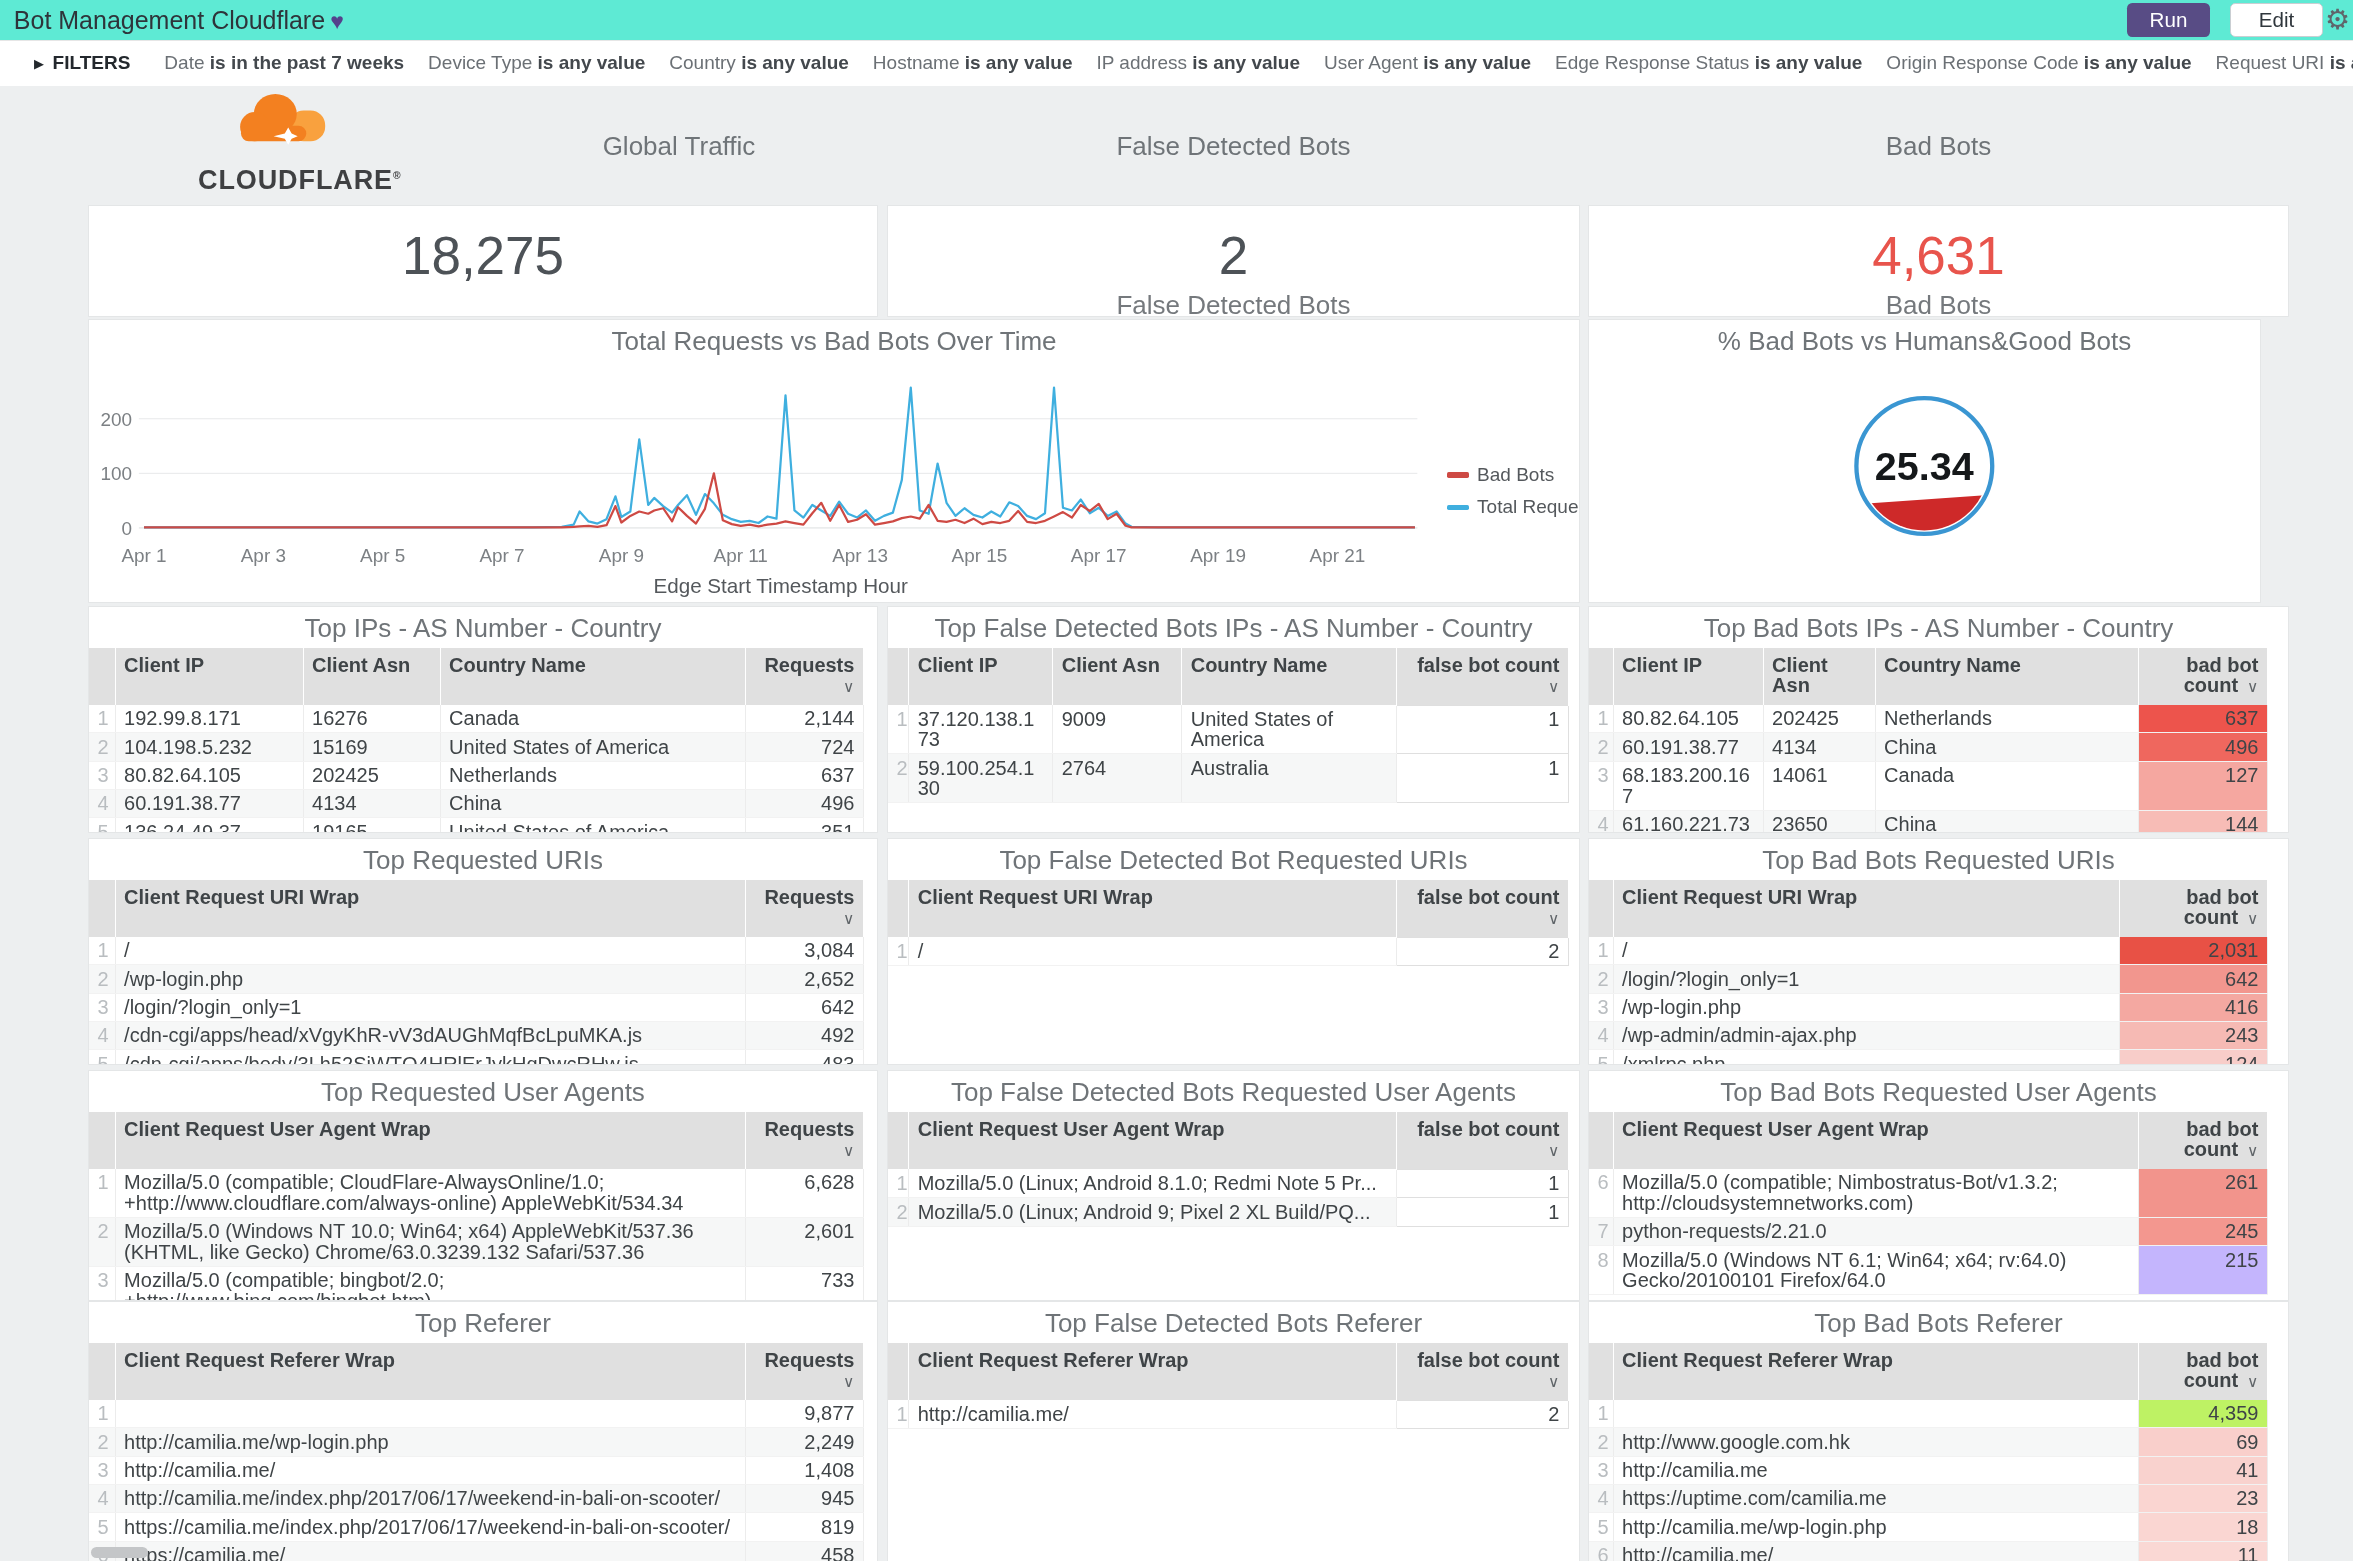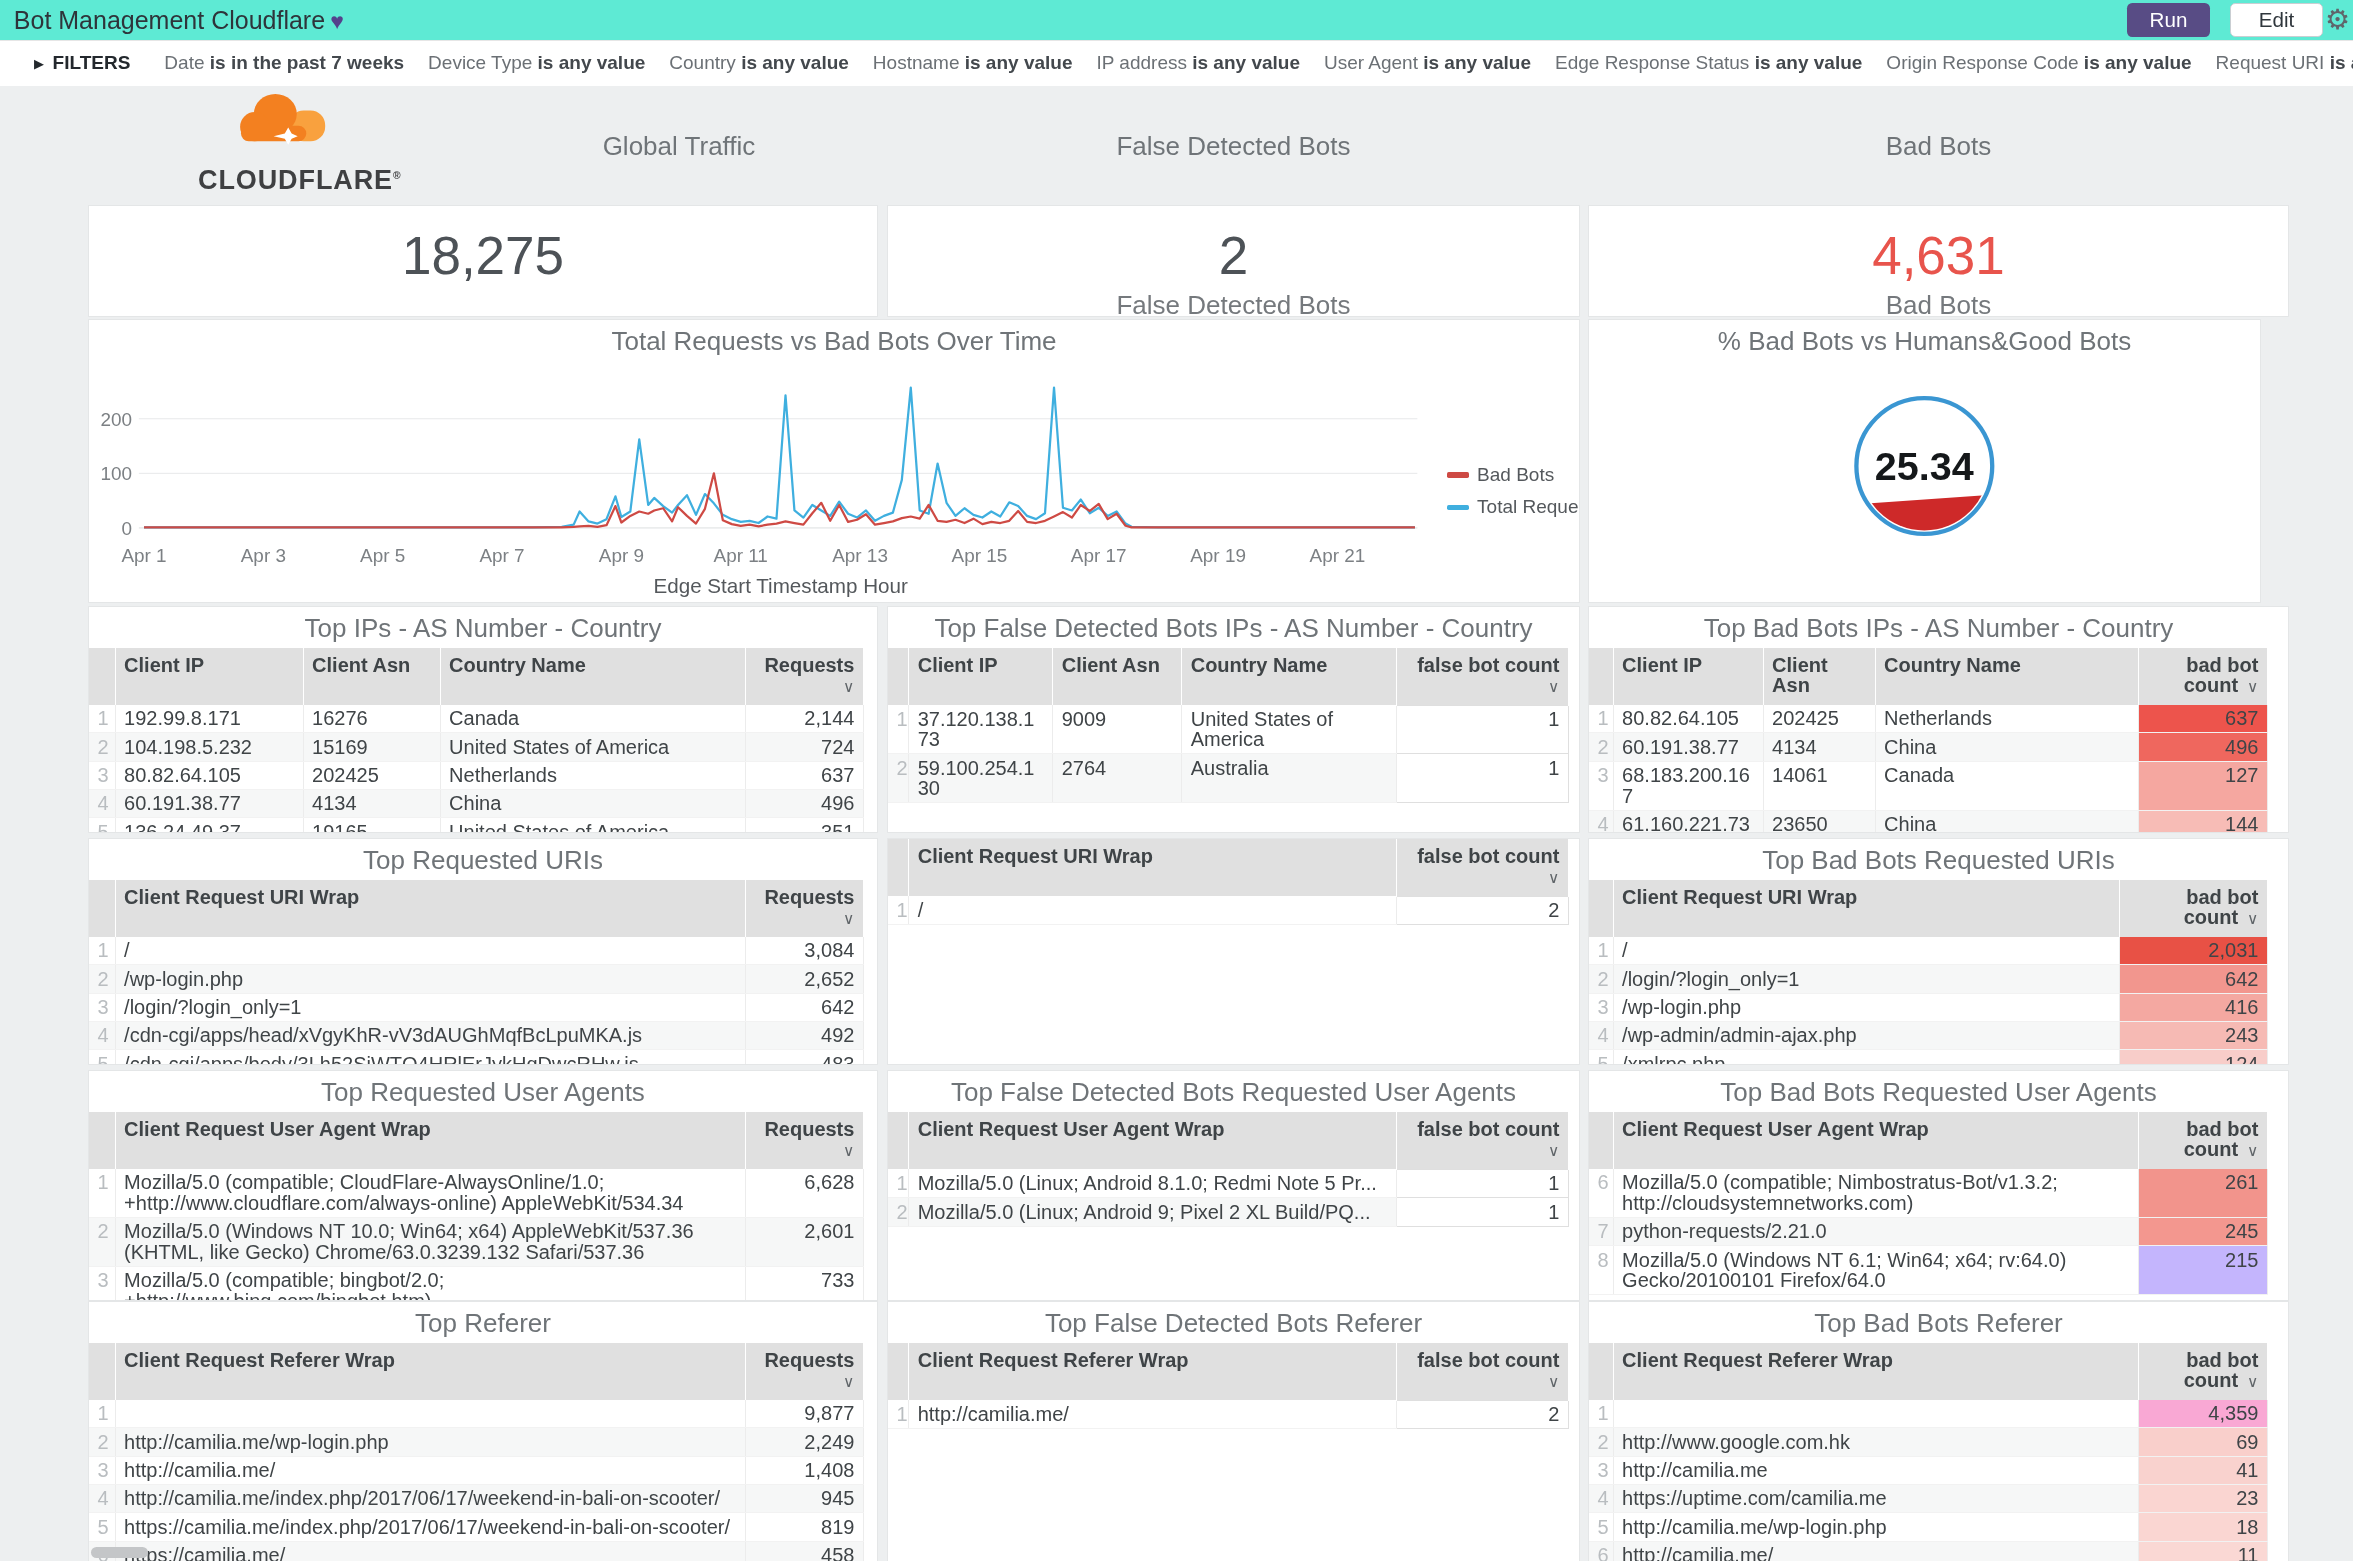--- a/index.html
+++ b/index.html
@@ -348,20 +348,21 @@
             <tr>
               <td class="numcol">5</td>
               <td>/cdn-cgi/apps/body/3Lh52SjWTQ4HRlErJykHqDwcRHw.js</td>
               <td class="countcol">483</td>
             </tr>
           </tbody>
         </table>
       </div>
   </div>
   <div class="tile" style="left:888px;top:753px;width:691px;height:225px;">
+    <div class="tile-title">Top False Detected Bot Requested URIs</div>
     <div>
         <table class="grid" style="width: 681px;">
           <colgroup>
             <col style="width: 20.6px;">
             <col>
             <col style="width: 172px;">
           </colgroup>
           <thead>
             <tr>
               <th class="numcol"></th>
@@ -620,21 +621,21 @@
             <tr>
               <th class="numcol"></th>
               <th>Client Request Referer Wrap</th>
               <th class="countcol">bad bot count <span class="chev">∨</span></th>
             </tr>
           </thead>
           <tbody>
             <tr>
               <td class="numcol">1</td>
               <td></td>
-              <td class="countcol" style="background: #f9a8d4;">4,359</td>
+              <td class="countcol" style="background: #bef264;">4,359</td>
             </tr>
             <tr>
               <td class="numcol">2</td>
               <td>http://www.google.com.hk</td>
               <td class="countcol" style="background: rgb(249, 207, 203);">69</td>
             </tr>
             <tr>
               <td class="numcol">3</td>
               <td>http://camilia.me</td>
               <td class="countcol" style="background: rgb(249, 210, 206);">41</td>

